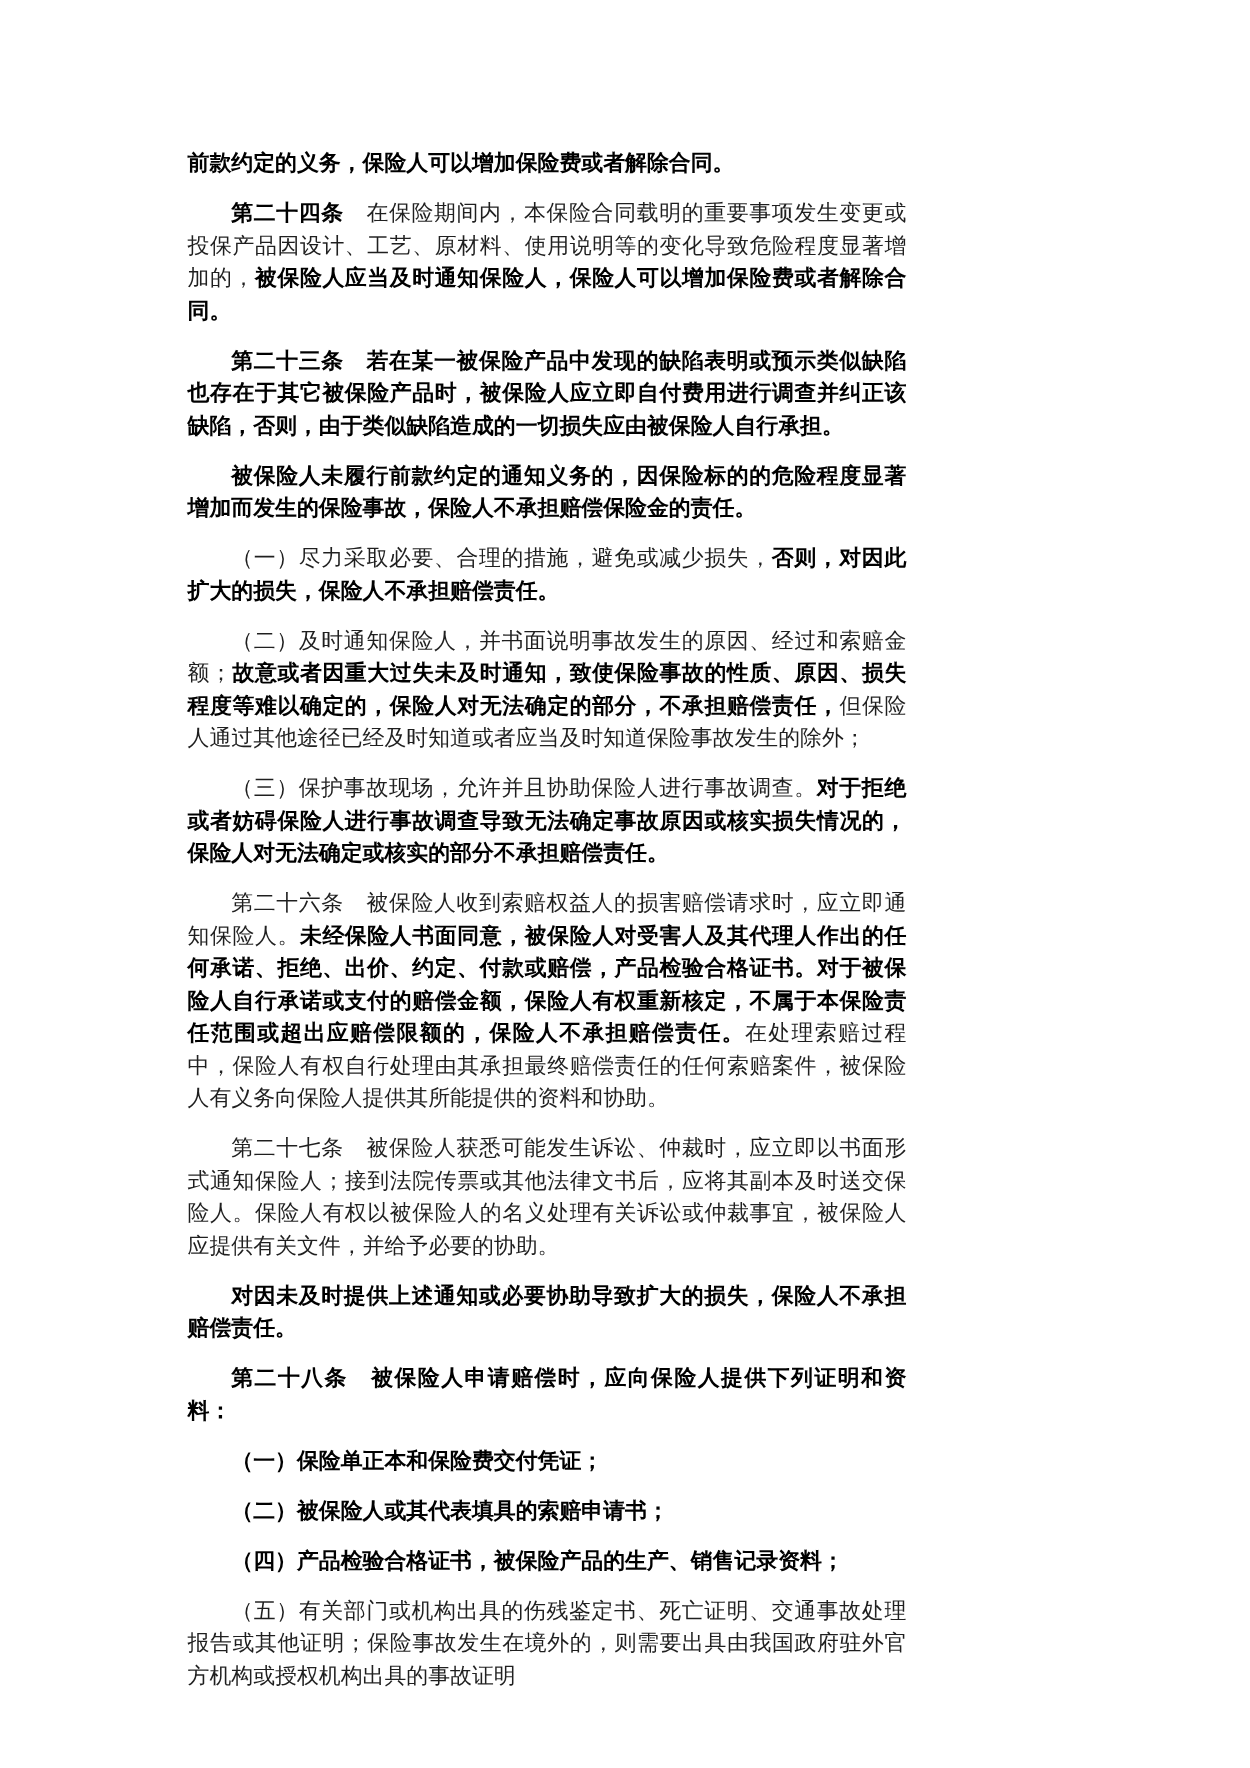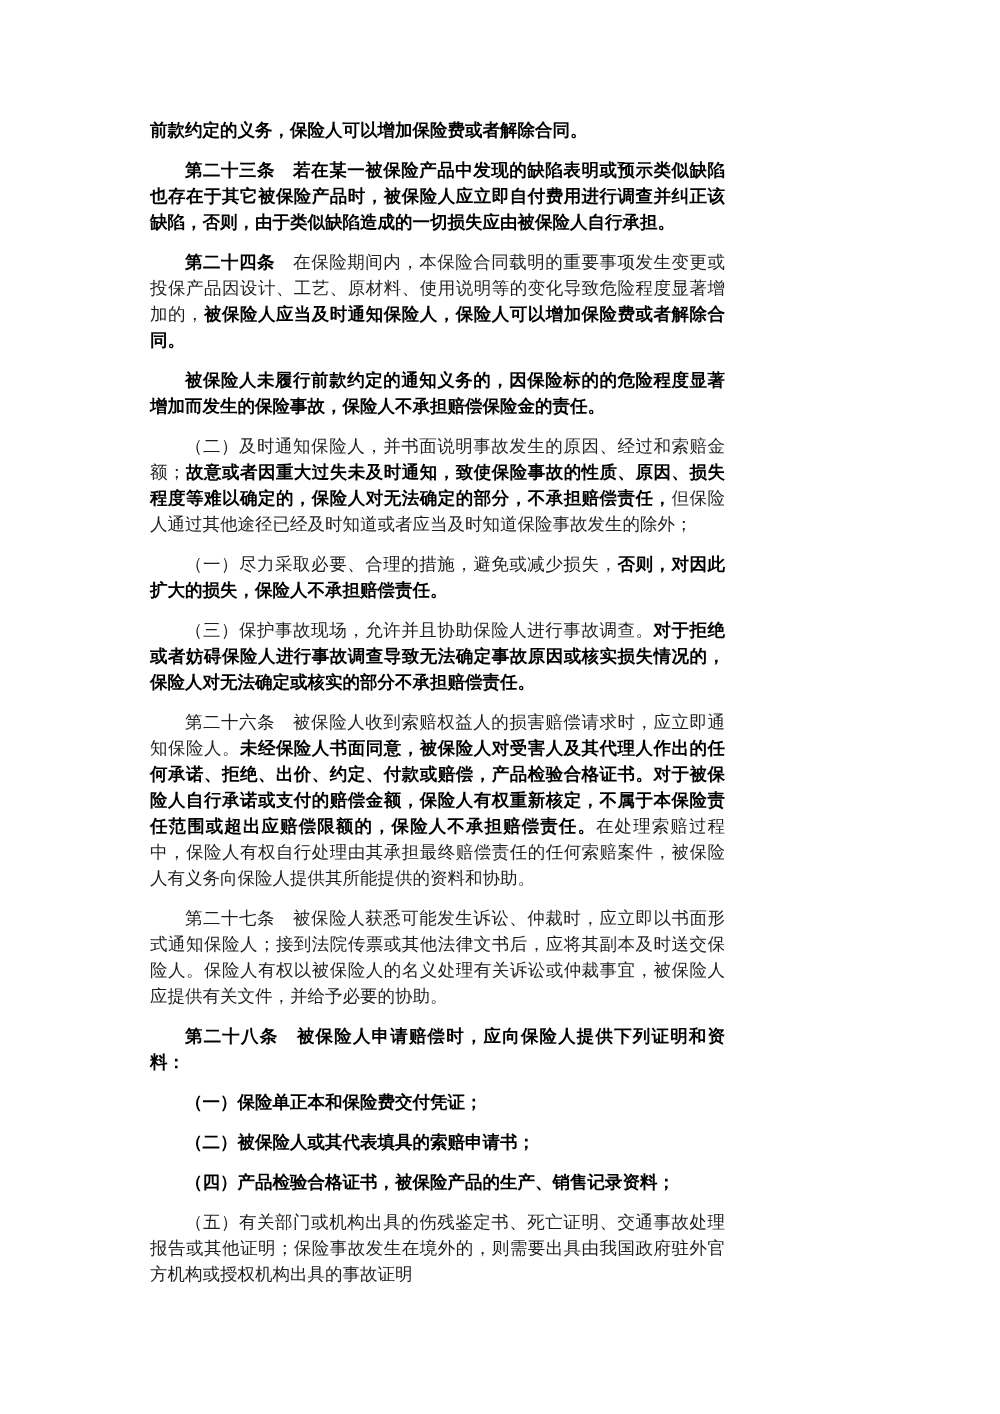--- a/index.html
+++ b/index.html
@@ -40,27 +40,28 @@
     font-weight: bold;
     color: #000000;
   }
 </style>
 </head>
 <body>
 
 <div class="page">
   <div class="doc-body">
       <p class="para no-indent"><span class="run bold">前款约定的义务，保险人可以增加保险费或者解除合同。</span></p>
+      <p class="para"><span class="run bold">第二十四条</span><span class="run">　在保险期间内，本保险合同载明的重要事项发生变更或投保产品因设计、工艺、原材料、使用说明等的变化导致危险程度显著增加的，</span><span class="run bold">被保险人应当及时通知保险人，保险人可以增加保险费或者解除合同。</span></p>
       <p class="para"><span class="run bold">第二十三条　若在某一被保险产品中发现的缺陷表明或预示类似缺陷也存在于其它被保险产品时，被保险人应立即自付费用进行调查并纠正该缺陷，否则，由于类似缺陷造成的一切损失应由被保险人自行承担。</span></p>
-      <p class="para"><span class="run bold">第二十四条</span><span class="run">　在保险期间内，本保险合同载明的重要事项发生变更或投保产品因设计、工艺、原材料、使用说明等的变化导致危险程度显著增加的，</span><span class="run bold">被保险人应当及时通知保险人，保险人可以增加保险费或者解除合同。</span></p>
       <p class="para"><span class="run bold">被保险人未履行前款约定的通知义务的，因保险标的的危险程度显著增加而发生的保险事故，保险人不承担赔偿保险金的责任。</span></p>
+      <p class="para"><span class="run">（一）尽力采取必要、合理的措施，避免或减少损失，</span><span class="run bold">否则，对因此扩大的损失，保险人不承担赔偿责任。</span></p>
       <p class="para"><span class="run">（二）及时通知保险人，并书面说明事故发生的原因、经过和索赔金额；</span><span class="run bold">故意或者因重大过失未及时通知，致使保险事故的性质、原因、损失程度等难以确定的，保险人对无法确定的部分，不承担赔偿责任，</span><span class="run">但保险人通过其他途径已经及时知道或者应当及时知道保险事故发生的除外；</span></p>
-      <p class="para"><span class="run">（一）尽力采取必要、合理的措施，避免或减少损失，</span><span class="run bold">否则，对因此扩大的损失，保险人不承担赔偿责任。</span></p>
       <p class="para"><span class="run">（三）保护事故现场，允许并且协助保险人进行事故调查。</span><span class="run bold">对于拒绝或者妨碍保险人进行事故调查导致无法确定事故原因或核实损失情况的，保险人对无法确定或核实的部分不承担赔偿责任。</span></p>
       <p class="para"><span class="run">第二十六条　被保险人收到索赔权益人的损害赔偿请求时，应立即通知保险人。</span><span class="run bold">未经保险人书面同意，被保险人对受害人及其代理人作出的任何承诺、拒绝、出价、约定、付款或赔偿，产品检验合格证书。对于被保险人自行承诺或支付的赔偿金额，保险人有权重新核定，不属于本保险责任范围或超出应赔偿限额的，保险人不承担赔偿责任。</span><span class="run">在处理索赔过程中，保险人有权自行处理由其承担最终赔偿责任的任何索赔案件，被保险人有义务向保险人提供其所能提供的资料和协助。</span></p>
       <p class="para"><span class="run">第二十七条　被保险人获悉可能发生诉讼、仲裁时，应立即以书面形式通知保险人；接到法院传票或其他法律文书后，应将其副本及时送交保险人。保险人有权以被保险人的名义处理有关诉讼或仲裁事宜，被保险人应提供有关文件，并给予必要的协助。</span></p>
+      <p class="para"><span class="run bold">对因未及时提供上述通知或必要协助导致扩大的损失，保险人不承担赔偿责任。</span></p>
       <p class="para"><span class="run bold">第二十八条　被保险人申请赔偿时，应向保险人提供下列证明和资料：</span></p>
       <p class="para"><span class="run bold">（一）保险单正本和保险费交付凭证；</span></p>
       <p class="para"><span class="run bold">（二）被保险人或其代表填具的索赔申请书；</span></p>
       <p class="para"><span class="run bold">（四）产品检验合格证书，被保险产品的生产、销售记录资料；</span></p>
       <p class="para"><span class="run">（五）有关部门或机构出具的伤残鉴定书、死亡证明、交通事故处理报告或其他证明；保险事故发生在境外的，则需要出具由我国政府驻外官方机构或授权机构出具的事故证明</span></p>
     </div>
 </div>
 
 </body></html>

